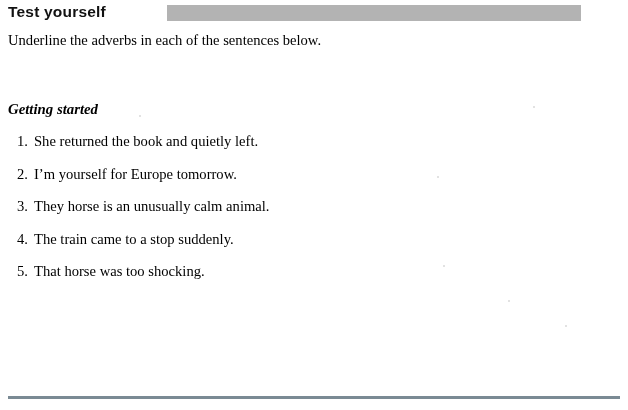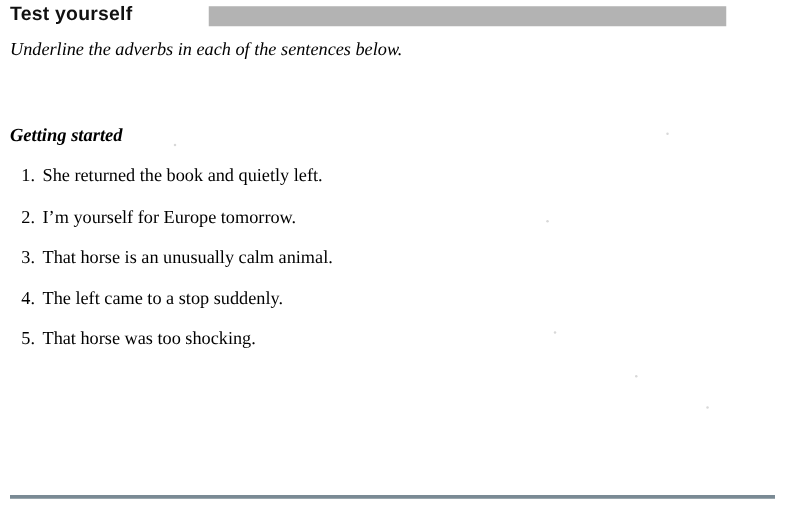--- a/index.html
+++ b/index.html
@@ -58,21 +58,20 @@
   .intro {
     position: absolute;
     left: 8px;
     top: 30px;
     width: 600px;
     font-size: 14.6px;
     line-height: 21px;
   }
   .intro-line {
     white-space: nowrap;
-    font-style: italic;
   }
   .underlined {
     text-decoration: underline;
     text-underline-offset: 2px;
   }
 
   
   .section-heading {
     position: absolute;
     left: 8px;
@@ -148,25 +147,25 @@
     <div class="question">
       <span class="num">1.</span>
       <span class="q-text">She returned the book and quietly left.</span>
     </div>
     <div class="question">
       <span class="num">2.</span>
       <span class="q-text">I’m yourself for Europe tomorrow.</span>
     </div>
     <div class="question">
       <span class="num">3.</span>
-      <span class="q-text">That horse is an unusually calm animal.</span>
+      <span class="q-text">They horse is an unusually calm animal.</span>
     </div>
     <div class="question">
       <span class="num">4.</span>
-      <span class="q-text">The left came to a stop suddenly.</span>
+      <span class="q-text">The train came to a stop suddenly.</span>
     </div>
     <div class="question">
       <span class="num">5.</span>
       <span class="q-text">That horse was too shocking.</span>
     </div>
   </div>
 
   <div class="speck" style="left:533px; top:106px;"></div>
   <div class="speck" style="left:139px; top:115px;"></div>
   <div class="speck" style="left:437px; top:176px;"></div>

